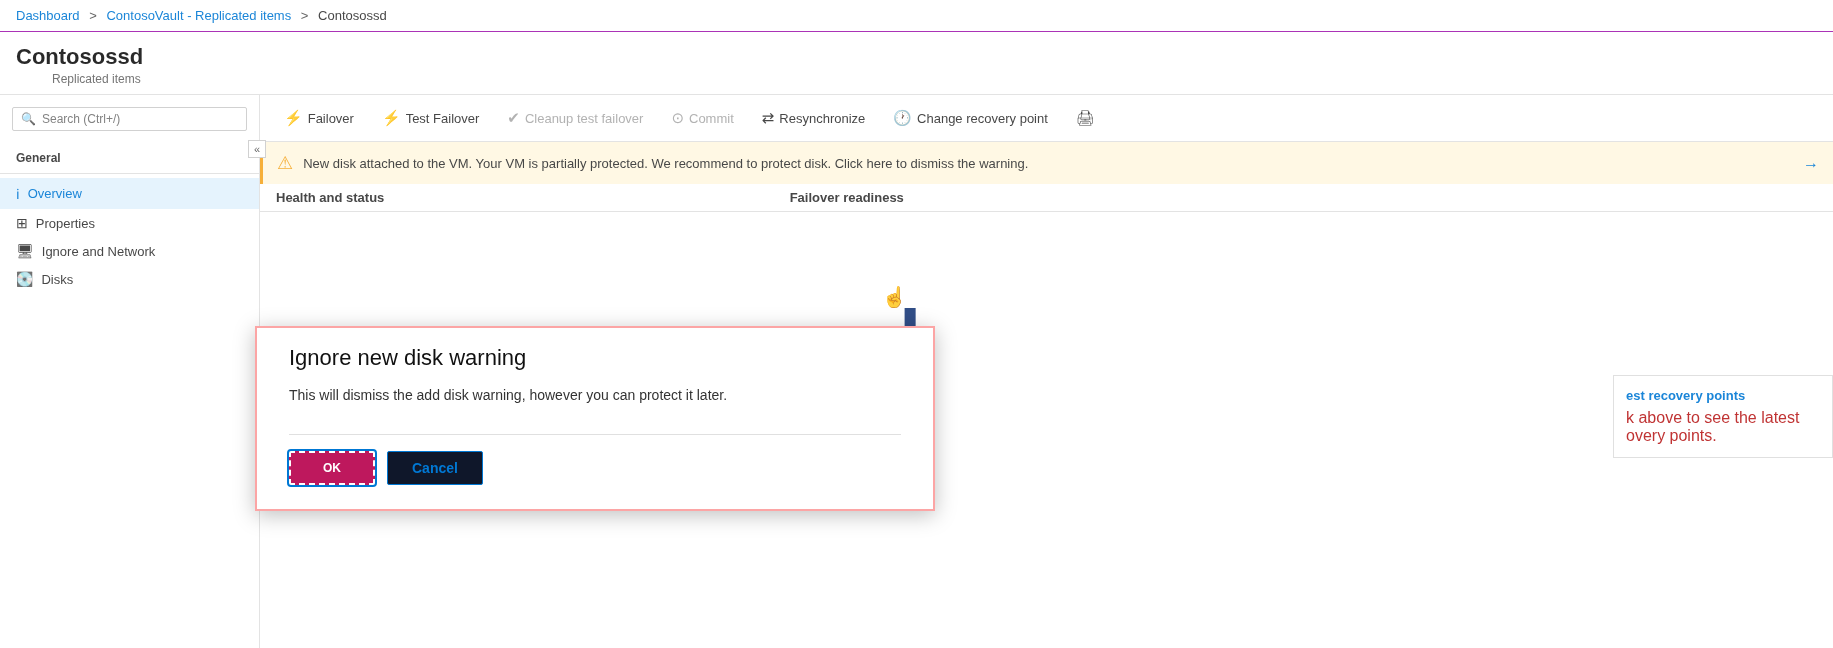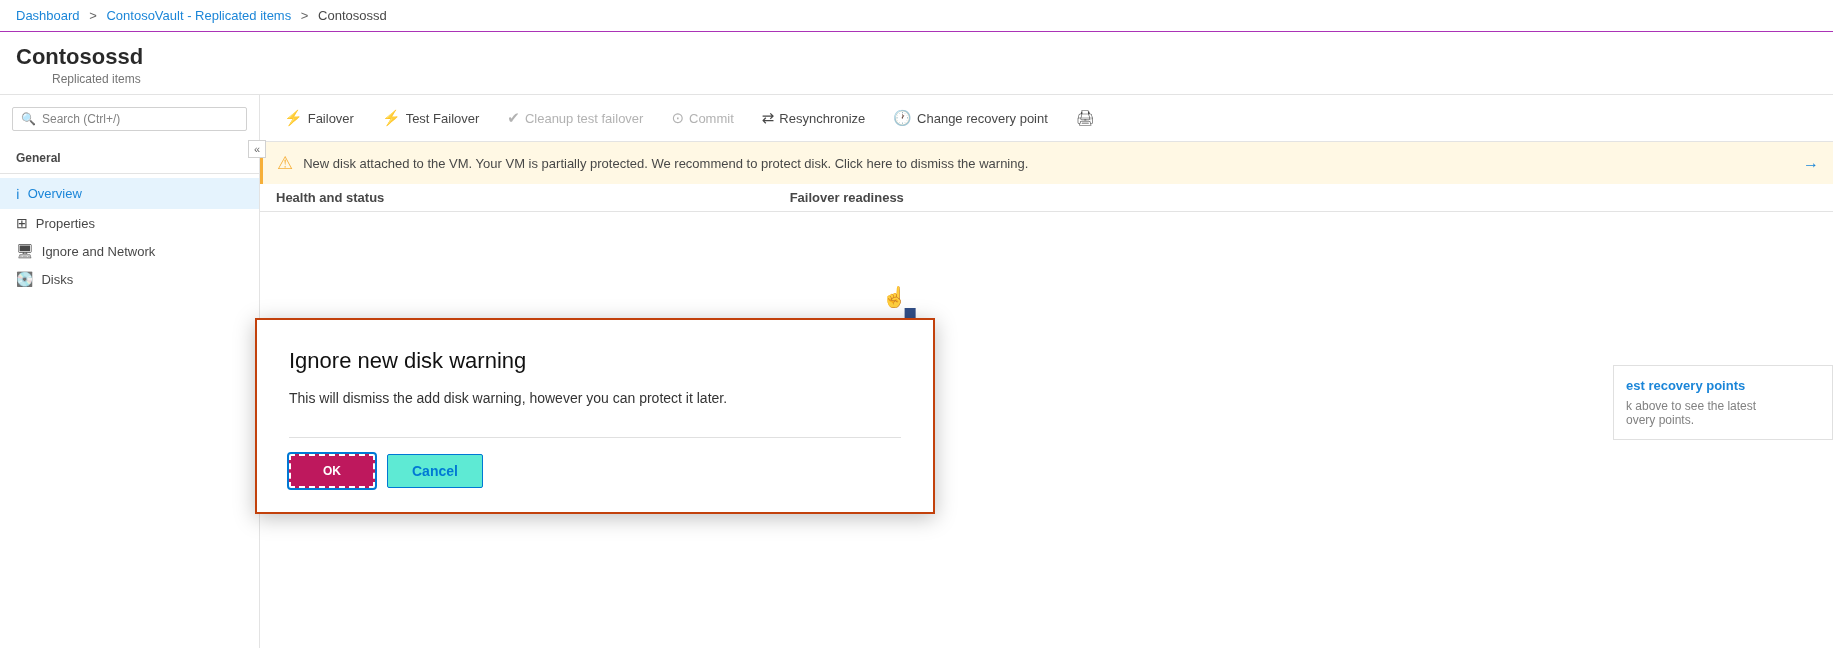--- a/index.html
+++ b/index.html
@@ -156,29 +156,29 @@
       font-size: 13px;
     }
     .grid-col-1 { flex: 1; }
     .grid-col-2 { flex: 1; }
     .grid-col-3 { flex: 1; }
 
     
     .right-panel-hint {
       position: absolute;
       right: 0;
-      top: 270px;
+      top: 280px;
       width: 220px;
       padding: 12px;
       border: 1px solid #ddd;
       background: #fff;
       font-size: 13px;
     }
     .right-panel-hint .hint-title { color: #0078d4; font-weight: 600; margin-bottom: 6px; }
-    .right-panel-hint .hint-text { color: #737373; font-size: 12px; }
+    .right-panel-hint .hint-text { color: #b91c1c; font-size: 16px; }
 
     
     .down-arrow-overlay {
       position: absolute;
       left: 630px;
       top: 208px;
       font-size: 48px;
       color: #1a3a7a;
       z-index: 5;
       line-height: 1;
@@ -198,27 +198,27 @@
     
     .modal-backdrop {
       position: absolute;
       top: 0; left: 0; right: 0; bottom: 0;
       background: rgba(255,255,255,0.1);
       z-index: 10;
     }
     .modal-box {
       position: absolute;
       left: 255px;
-      top: 318px;
+      top: 326px;
       width: 680px;
       background: #fff;
-      border: 2px solid #c2410c;
+      border: 2px solid #fca5a5;
       box-shadow: 0 4px 20px rgba(0,0,0,0.25);
       z-index: 20;
-      padding: 28px 32px 24px 32px;
+      padding: 17px 32px 24px 32px;
     }
     .modal-title {
       font-size: 22px;
       font-weight: 400;
       color: #111;
       margin-bottom: 14px;
     }
     .modal-body {
       font-size: 14px;
       color: #333;
@@ -237,21 +237,21 @@
       color: #fff;
       border: 2px dashed #fff;
       outline: 2px solid #0078d4;
       font-size: 12px;
       font-weight: 600;
       cursor: pointer;
       border-radius: 2px;
     }
     .btn-cancel {
       padding: 8px 24px;
-      background: #5eead4;
+      background: #0f172a;
       color: #0078d4;
       border: 1px solid #0078d4;
       font-size: 14px;
       font-weight: 600;
       cursor: pointer;
       border-radius: 2px;
     }
 
     .divider { border: none; border-top: 1px solid #e0e0e0; margin: 4px 0; }
   </style>

